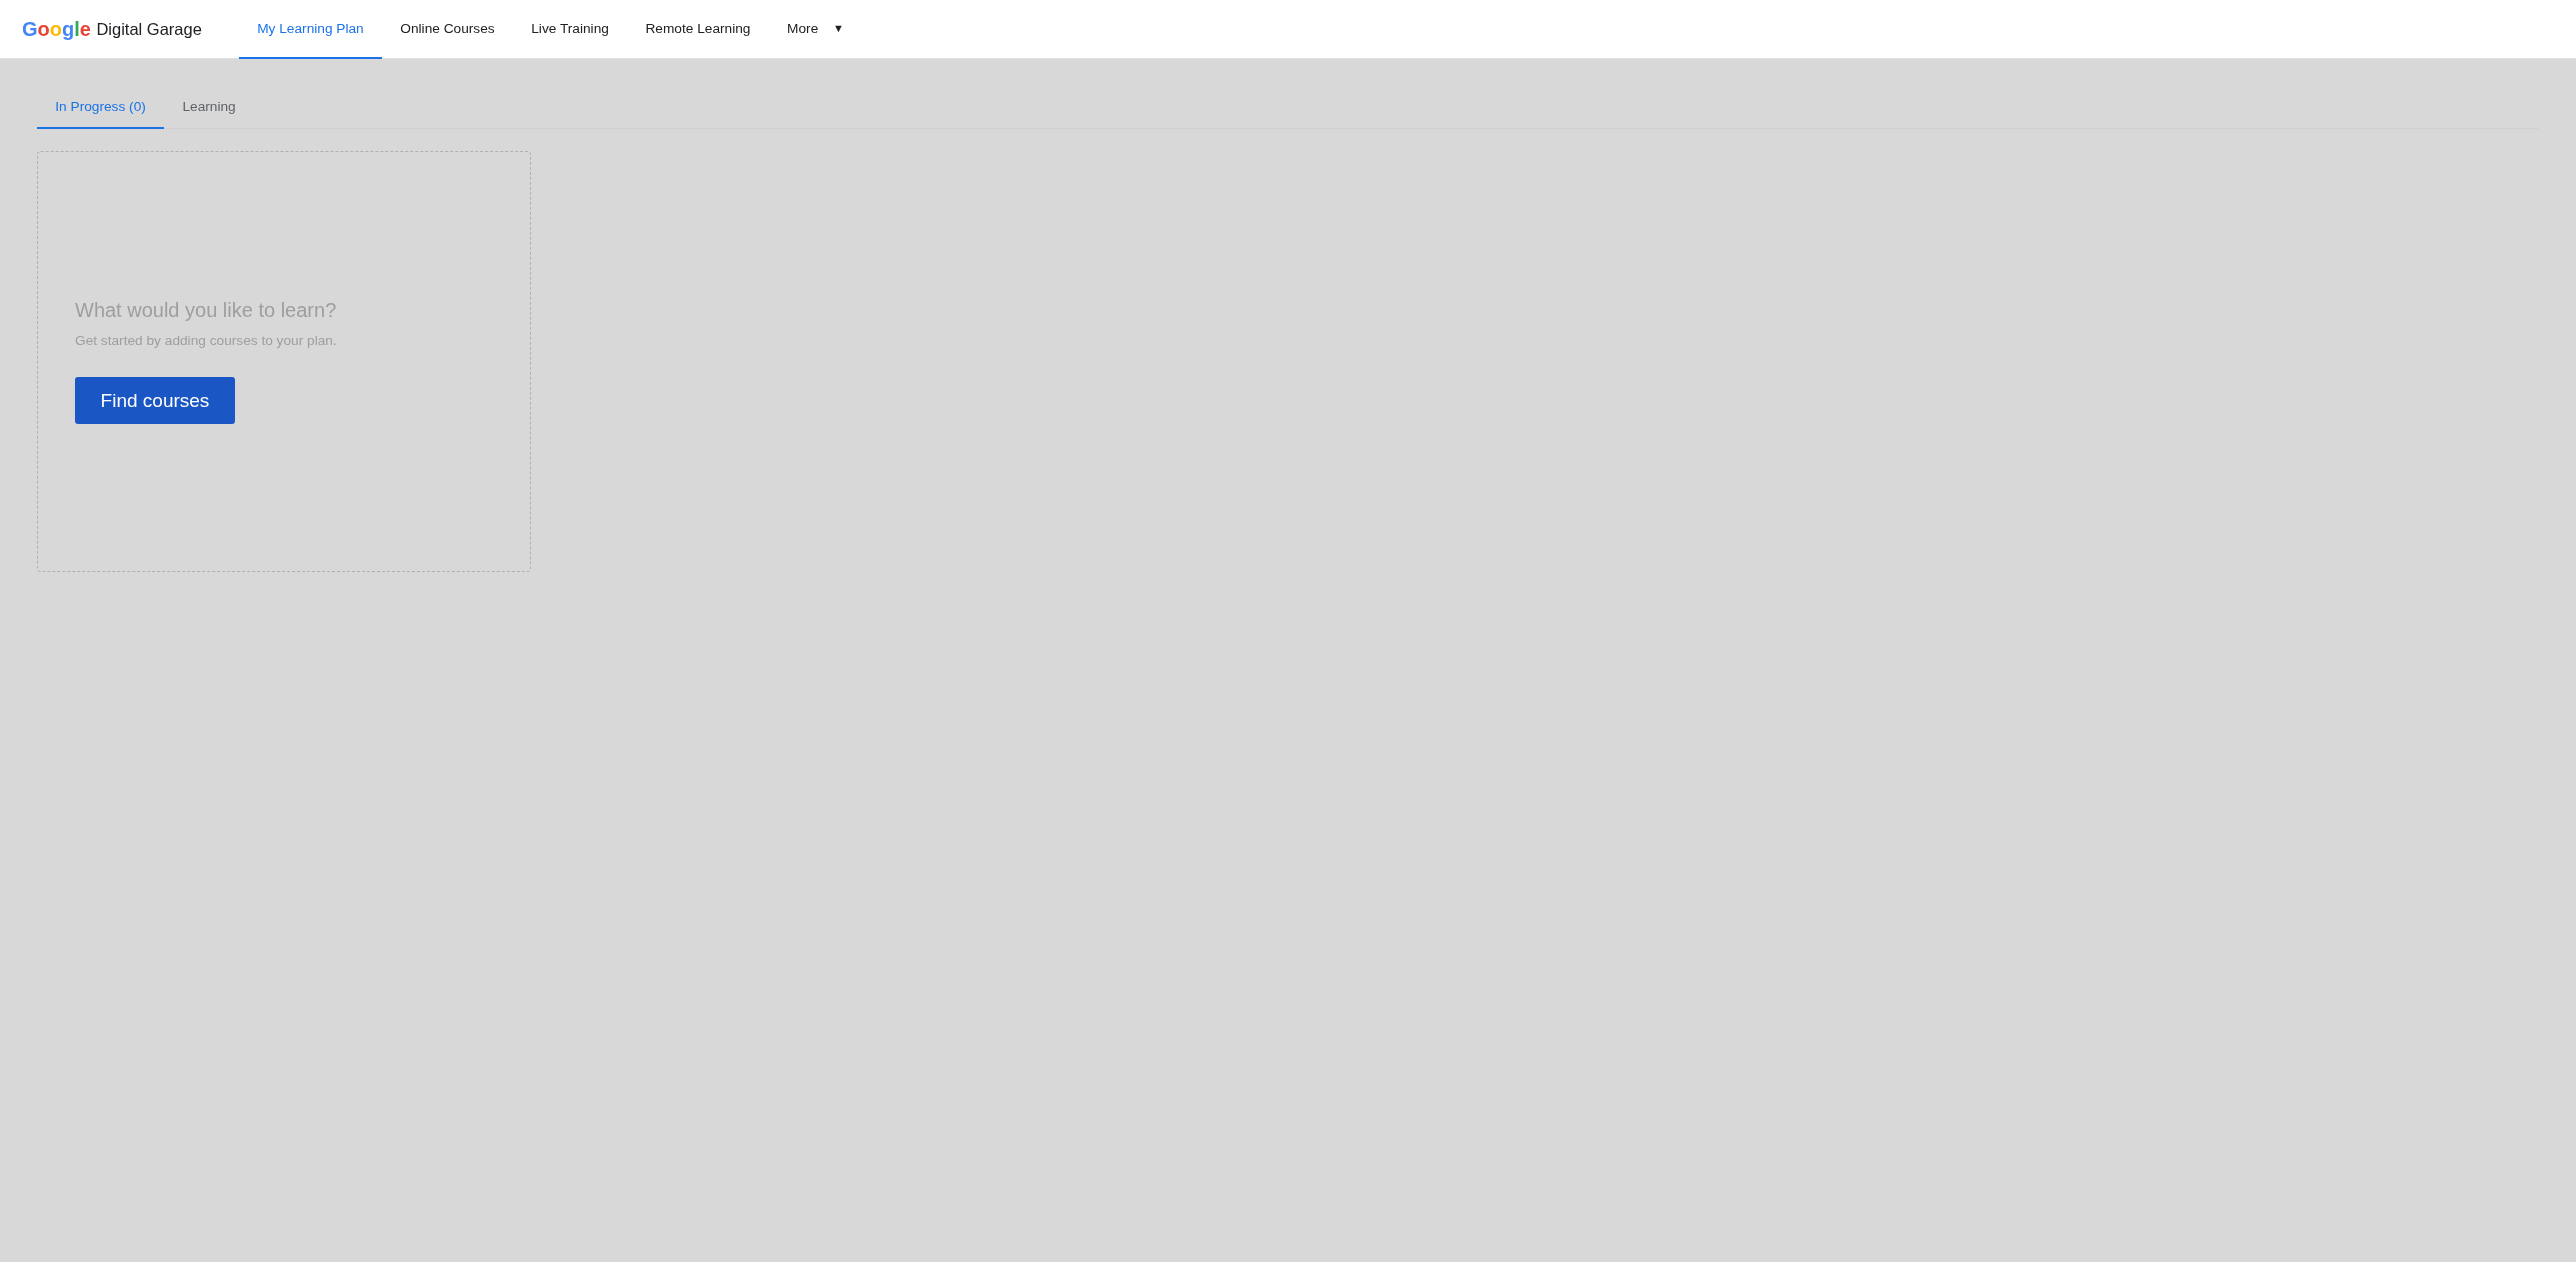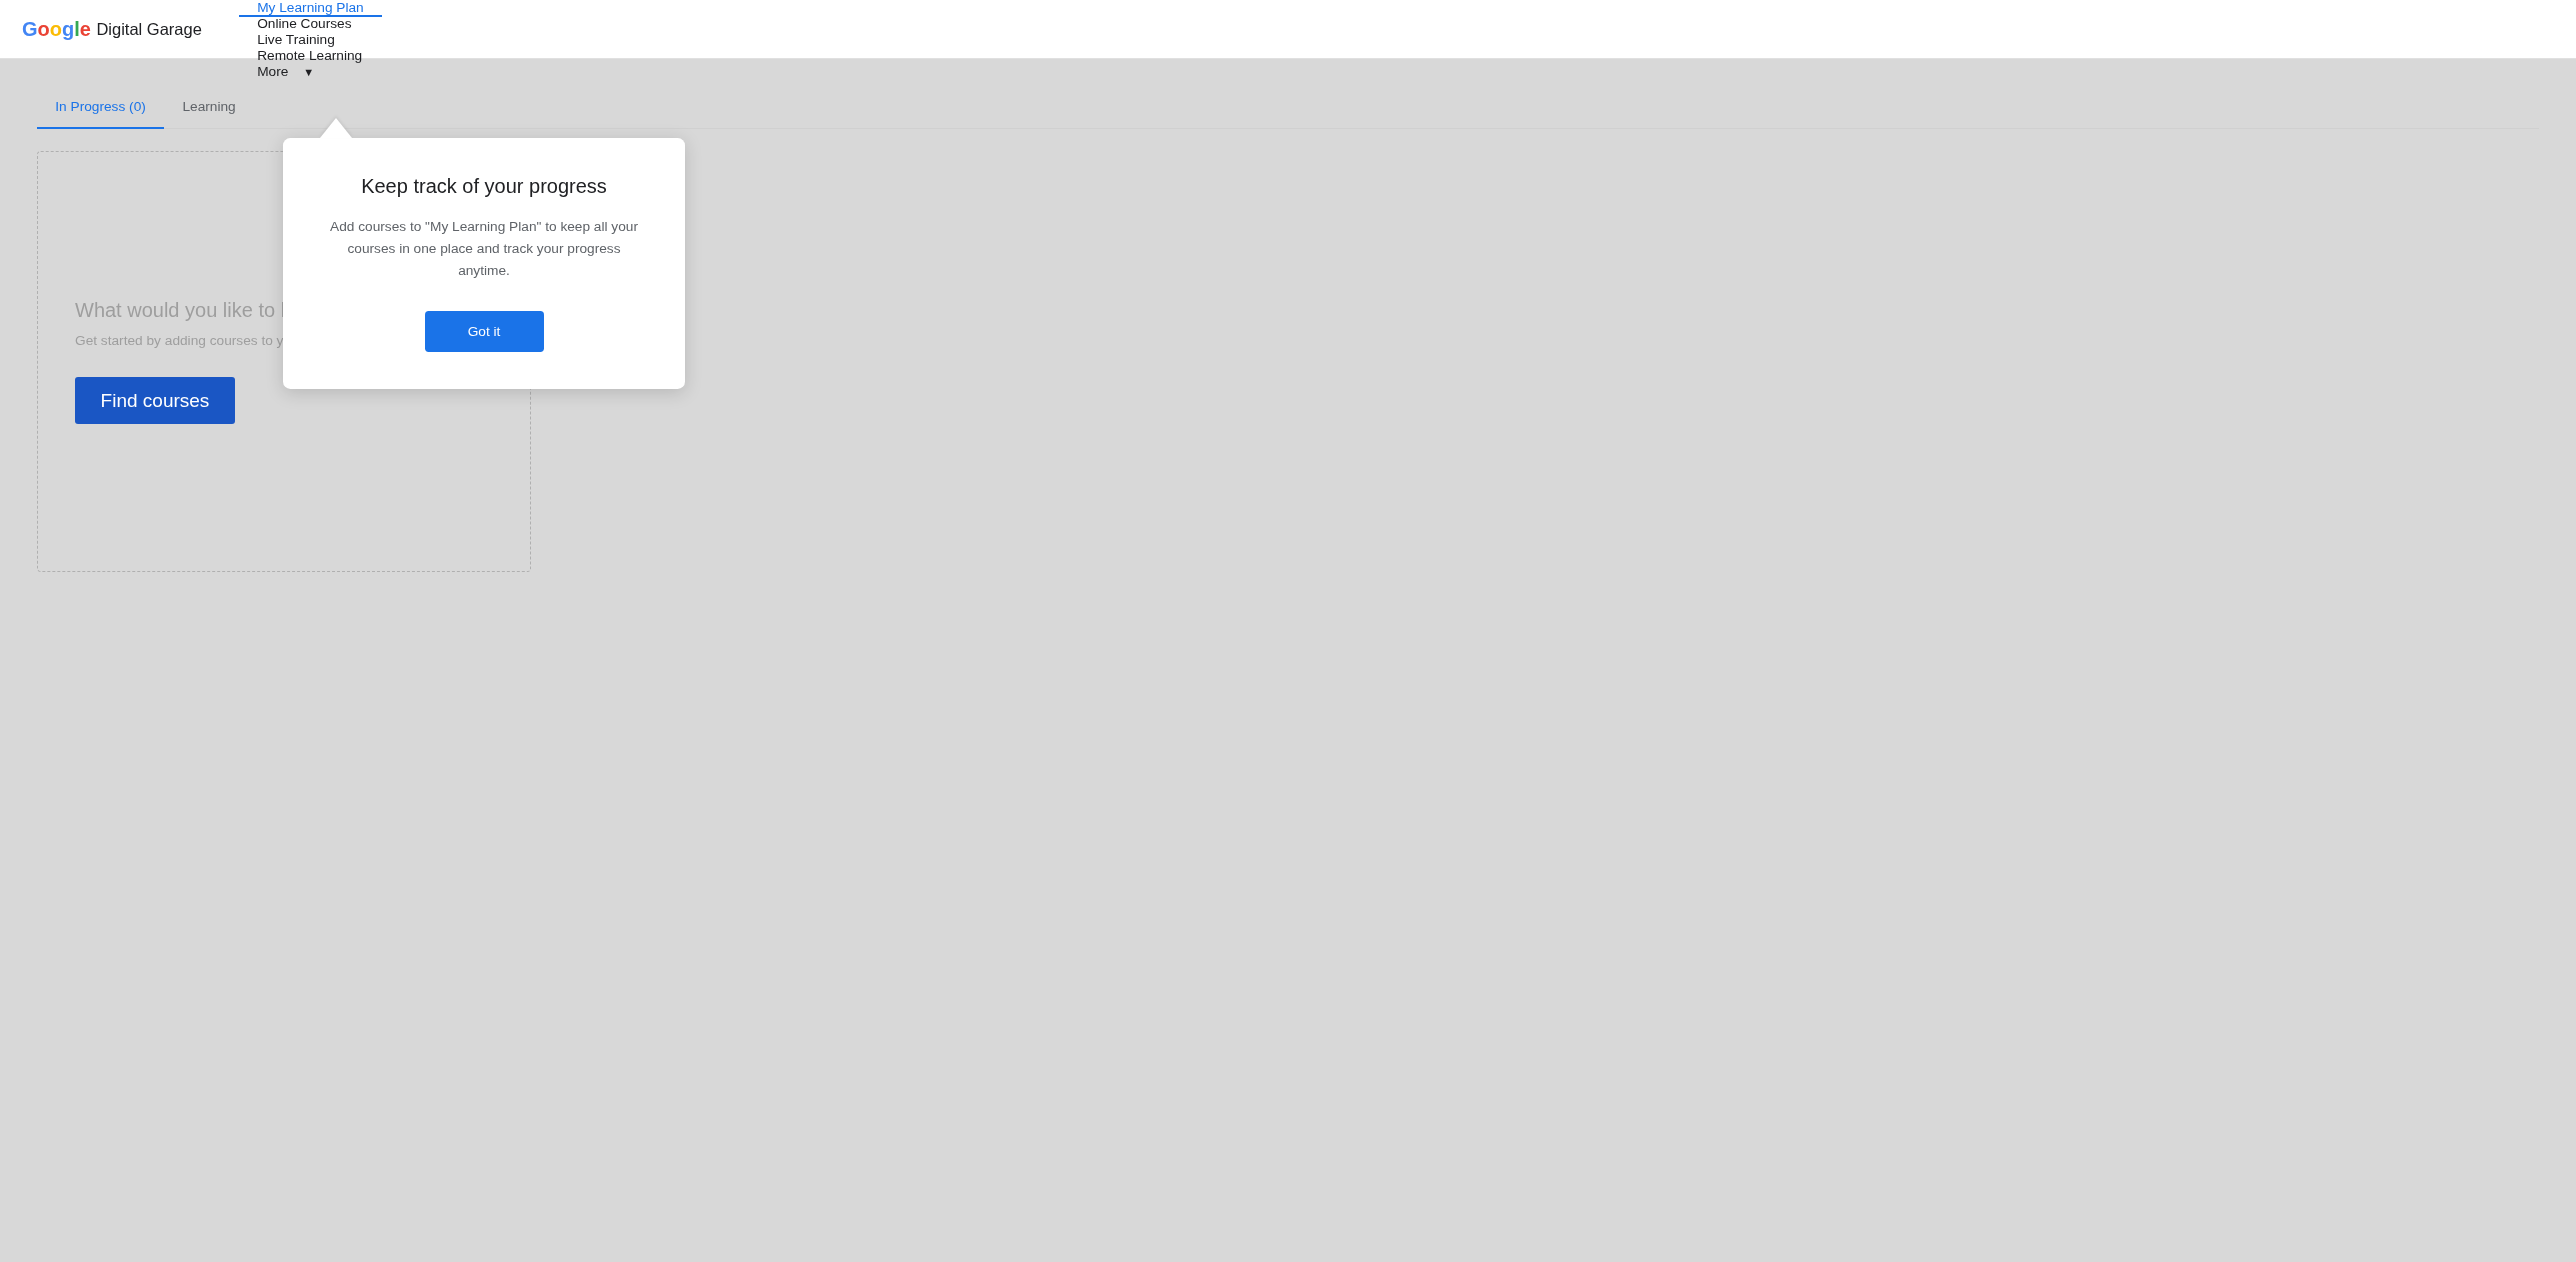--- a/index.html
+++ b/index.html
@@ -53,24 +53,23 @@
 
     .logo-text {
       font-size: 16.5px;
       color: #202124;
       font-weight: 400;
       text-align: right;
     }
 
     .nav-links {
       display: flex;
-      align-items: flex-start;
+      align-items: flex-end;
       height: 100%;
       gap: 0;
-      flex-direction: column;
     }
 
     .nav-item {
       display: flex;
       align-items: center;
       height: 59px;
       padding: 0 18.3px;
       font-size: 13.7px;
       color: #202124;
       cursor: pointer;
@@ -262,23 +261,15 @@
       <span>Learning</span>
     </div>
   </div>
 
   <div class="empty-state-card">
     <div class="empty-state-title">What would you like to learn?</div>
     <div class="empty-state-subtitle">Get started by adding courses to your plan.</div>
     <button class="find-courses-btn">Find courses</button>
   </div>
 
-  <div class="popover-container">
-    <div class="popover-arrow"></div>
-    <div class="popover-box">
-      <div class="popover-title">Keep track of your progress</div>
-      <div class="popover-body">Add courses to "My Learning Plan" to keep all your courses in one place and track your progress anytime.</div>
-      <button class="got-it-btn">Got it</button>
-    </div>
-  </div>
 
 </div>
 
 
 </body></html>

